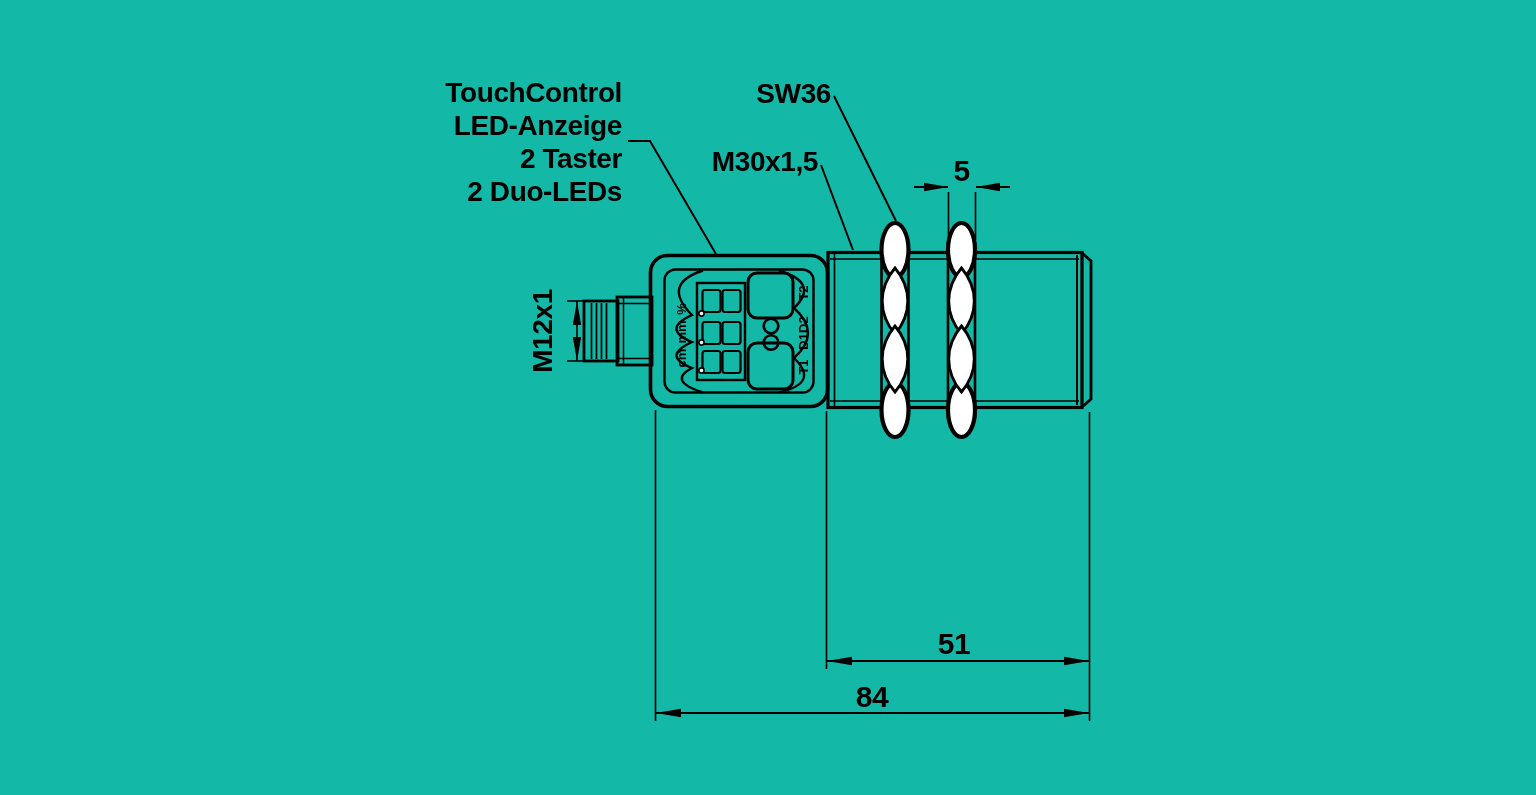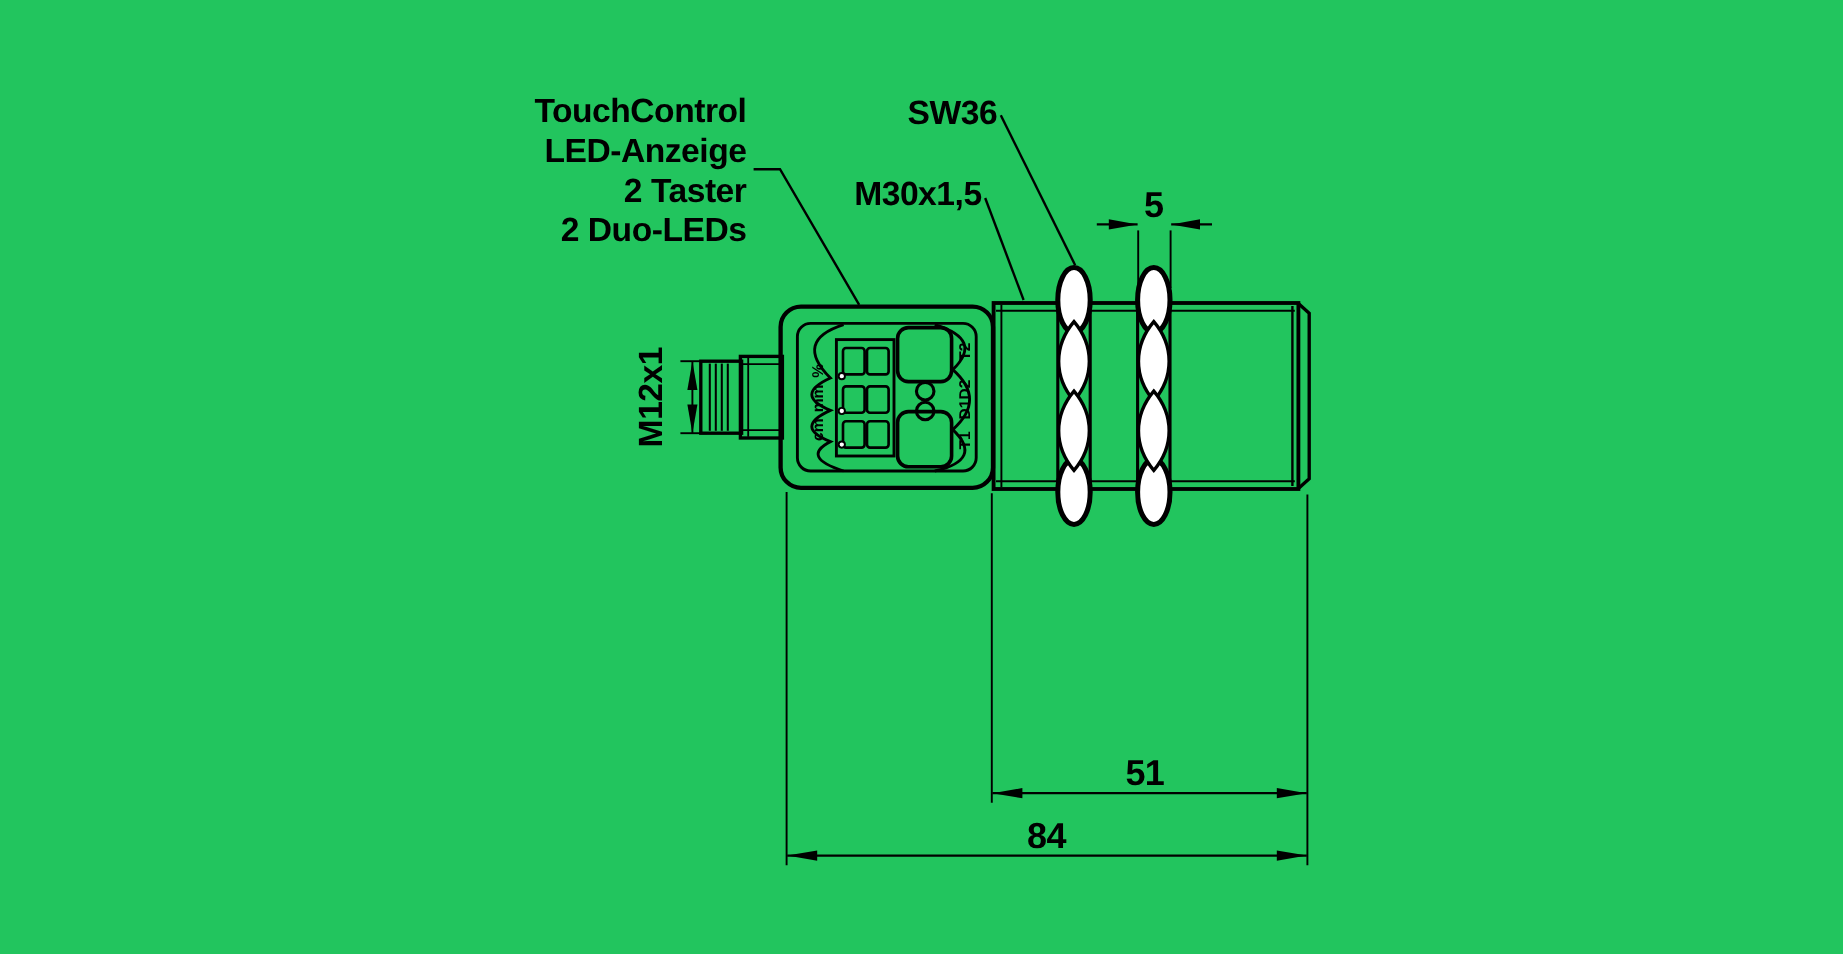--- a/index.html
+++ b/index.html
@@ -1,20 +1,20 @@
 <!DOCTYPE html>
 <html><head>
 <meta charset="utf-8">
 <style>
   html, body { margin: 0; padding: 0; background: #ffffff; }
   .canvas {
     position: relative;
     width: 1536px;
     height: 795px;
-    background: #22c55e;
+    background: #14b8a6;
     overflow: hidden;
     font-family: "Liberation Sans", sans-serif;
   }
   svg { display: block; }
   .ln   { stroke: #000; fill: none; }
   .fill { fill: #000; stroke: none; }
   .white { fill: #fff; }
   text {
     fill: #000;
     font-family: "Liberation Sans", sans-serif;

